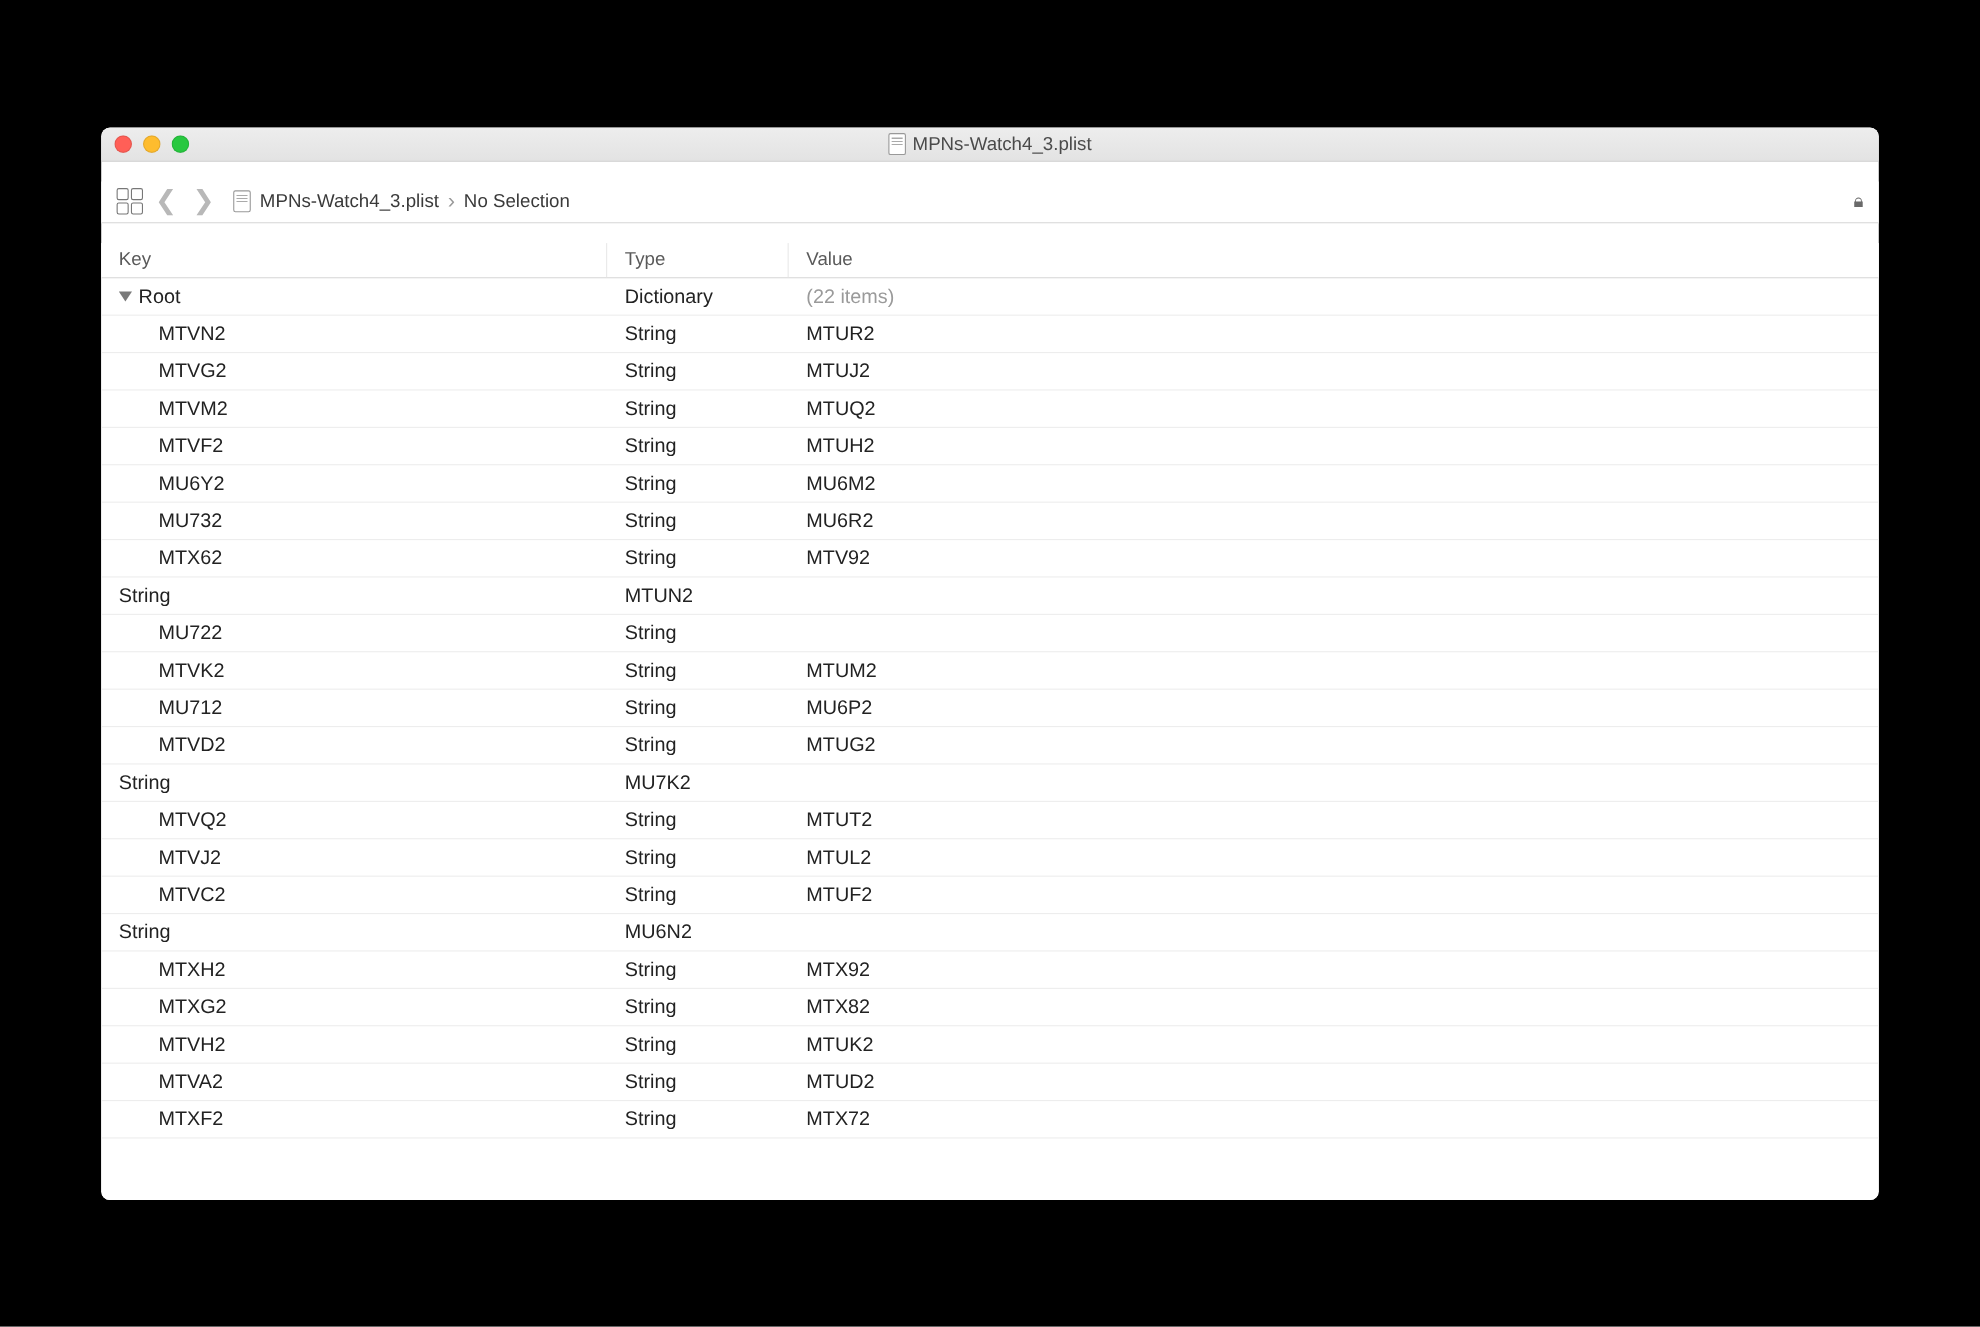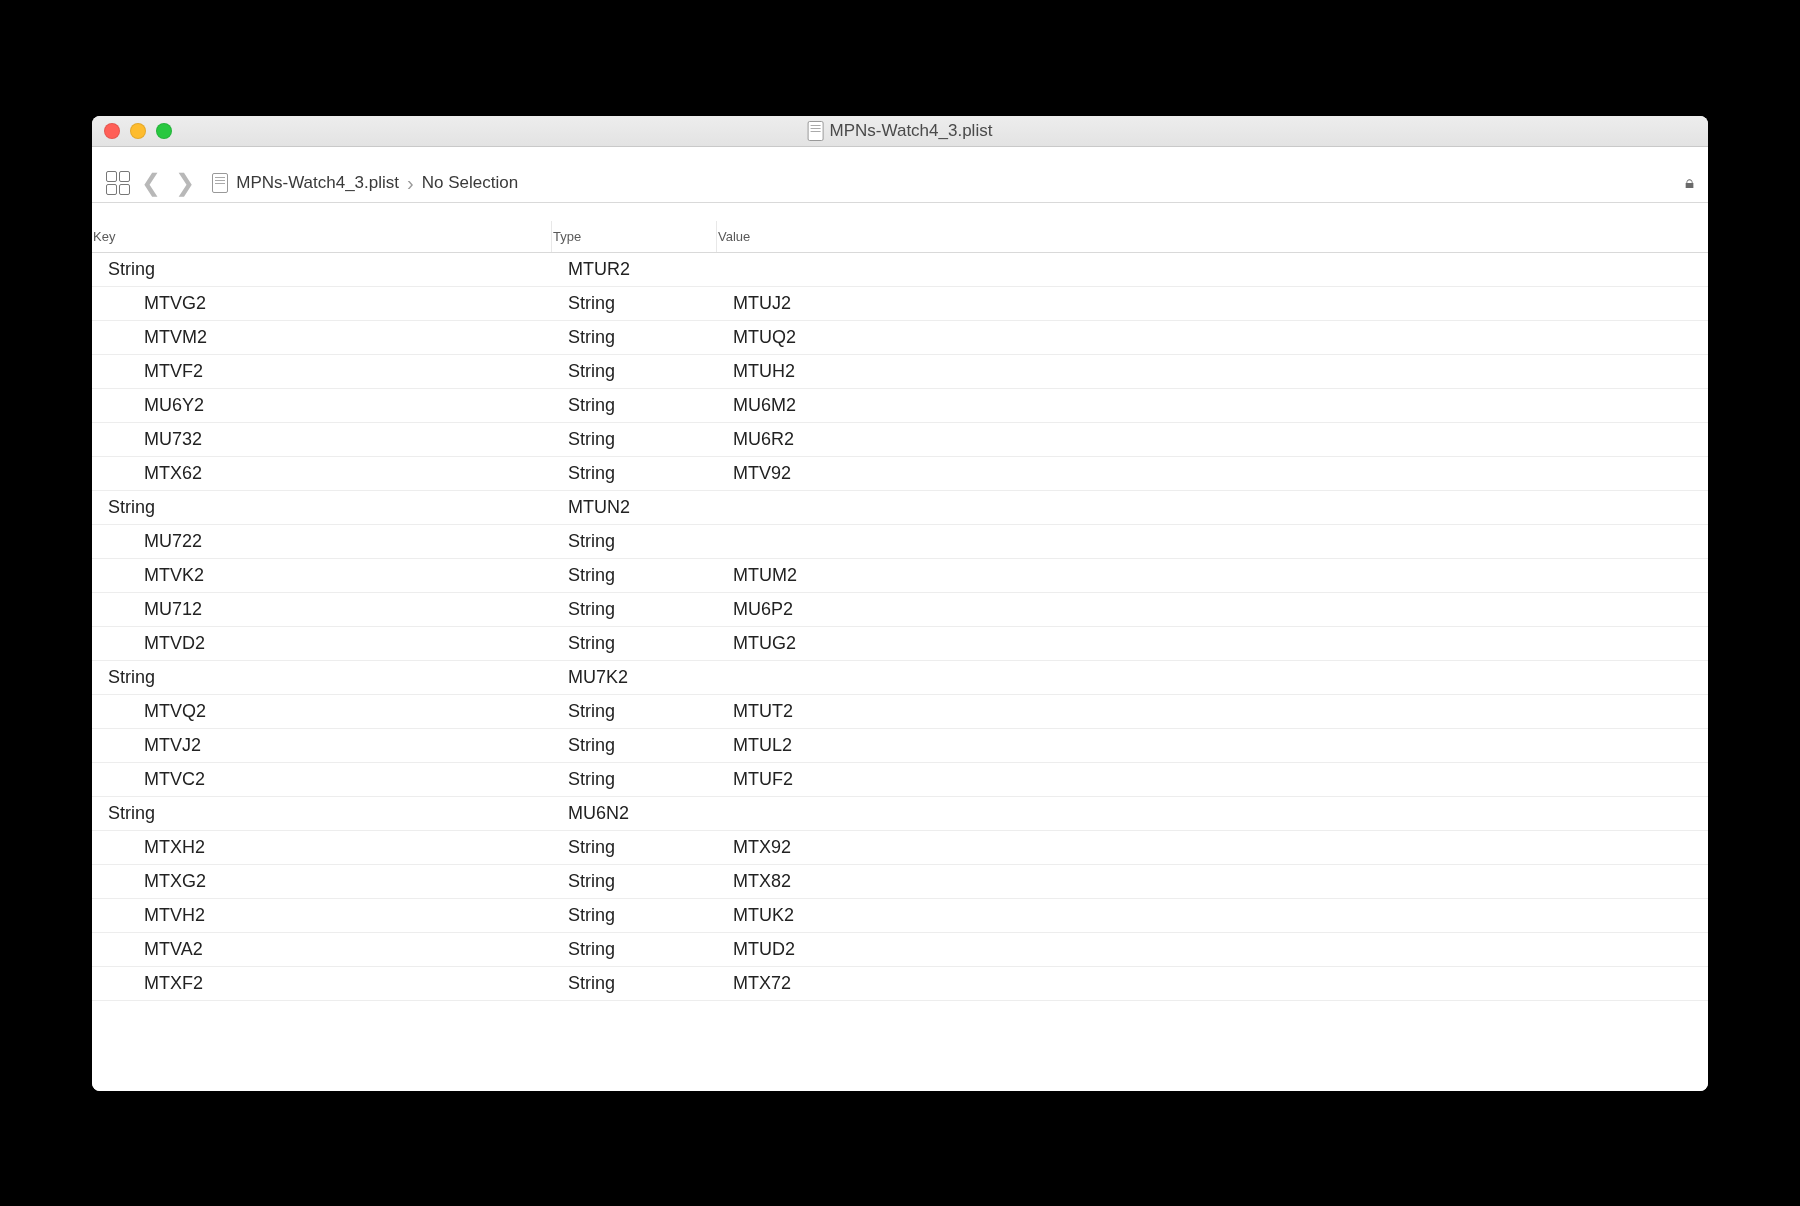--- a/index.html
+++ b/index.html
@@ -124,22 +124,22 @@
       background: #fff;
     }
     .table-header {
       display: grid;
       grid-template-columns: 460px 165px 1fr;
       height: 32px;
       border-bottom: 1px solid #d9d9d9;
       background: #fff;
     }
     .table-header .th {
-      padding: 0 1px;
-      font-size: 13px;
+      padding: 0 16px;
+      font-size: 17px;
       color: #5a5a5a;
       display: flex;
       align-items: center;
       border-right: 1px solid #e8e8e8;
     }
     .table-header .th:last-child { border-right: none; }
     .row {
       display: grid;
       grid-template-columns: 460px 165px 1fr;
       height: 34px;
@@ -205,23 +205,32 @@
     <span class="lock-icon">🔒︎</span>
   </div>
 
   <div class="table">
     <div class="table-header">
       <div class="th">Key</div>
       <div class="th">Type</div>
       <div class="th">Value</div>
     </div>
 
+    <div class="row">
+      <div class="cell key-cell">
+        <span class="disclosure"></span>
+        <span>Root</span>
+      </div>
+      <div class="cell">Dictionary</div>
+      <div class="cell muted">(22 items)</div>
+    </div>
 
     <div id="rows-container">
         <div class="row">
+          <div class="cell key-cell child">MTVN2</div>
           <div class="cell">String</div>
           <div class="cell">MTUR2</div>
         </div>
         <div class="row">
           <div class="cell key-cell child">MTVG2</div>
           <div class="cell">String</div>
           <div class="cell">MTUJ2</div>
         </div>
         <div class="row">
           <div class="cell key-cell child">MTVM2</div>

